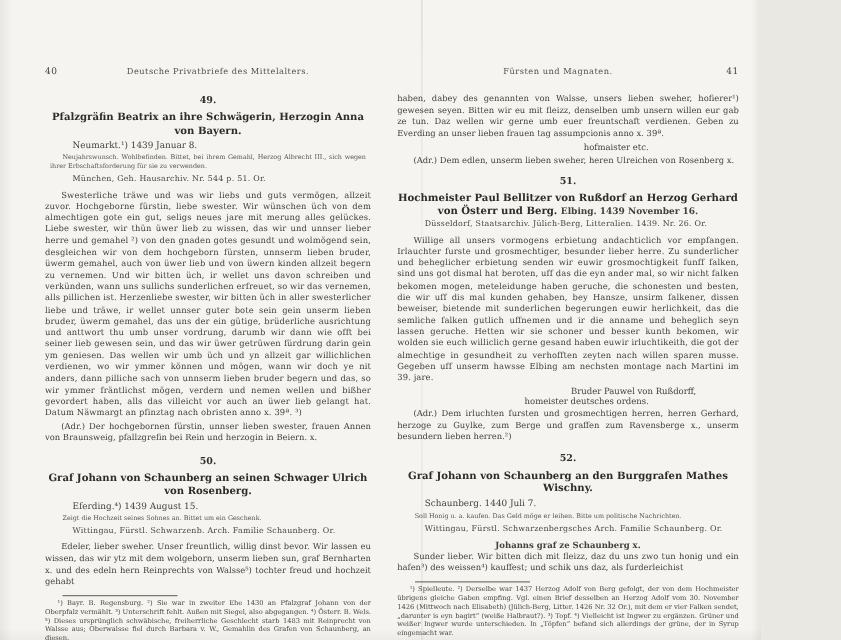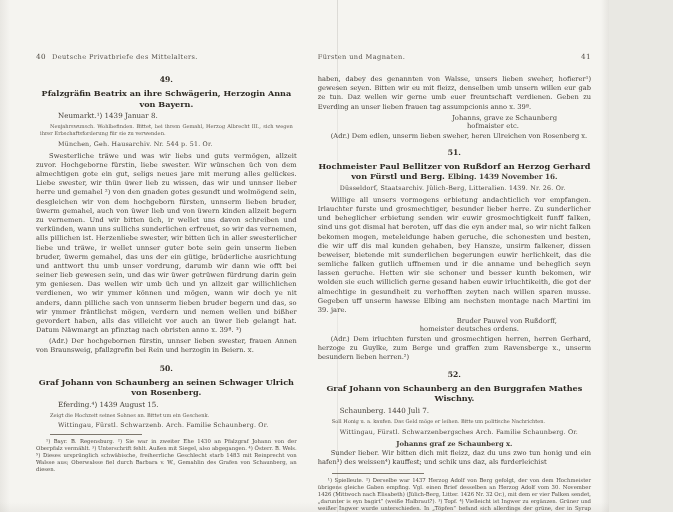--- a/index.html
+++ b/index.html
@@ -27,21 +27,21 @@
   .pages{position:relative;display:flex;width:100%;height:100%;}
   .page{box-sizing:border-box;height:512px;}
   .page.left{width:337px;padding:13px 9px 6px 36px;}
   .page.right{width:336px;padding:13px 18px 6px 12px;}
 
   .running-head{
     display:flex;align-items:baseline;font-size:6.6px;letter-spacing:0.4px;
     color:#55504a;margin-bottom:14px;
   }
   .running-head .pageno{font-size:7.2px;color:#4a453e;}
-  .running-head .title{flex:1;text-align:left;margin-top:40px;}
+  .running-head .title{flex:1;text-align:center;margin-top:40px;}
   .page.left .running-head .pageno{margin-right:6px;}
   .page.right .running-head .pageno{margin-left:6px;}
 
   .letter-number{text-align:center;font-weight:bold;font-size:7.6px;color:#332e27;margin:7px 0 4px;}
   .heading{
     font-weight:bold;font-size:8.1px;line-height:1.3;text-align:center;
     color:#2f2b25;margin-bottom:2px;
   }
   .heading .plain{font-weight:bold;font-size:7.2px;color:#46413a;}
   .dateline{font-size:7.1px;color:#46413a;padding-left:22px;margin-bottom:3px;}
@@ -89,43 +89,43 @@
         <div class="body-par sp">Swesterliche träwe und was wir liebs und guts vermögen, allzeit zuvor. Hochgeborne fürstin, liebe swester. Wir wünschen üch von dem almechtigen gote ein gut, seligs neues jare mit merung alles gelückes. Liebe swester, wir thün üwer lieb zu wissen, das wir und unnser lieber herre und gemahel ²) von den gnaden gotes gesundt und wolmögend sein, desgleichen wir von dem hochgeborn fürsten, unnserm lieben bruder, üwerm gemahel, auch von üwer lieb und von üwern kinden allzeit begern zu vernemen. Und wir bitten üch, ir wellet uns davon schreiben und verkünden, wann uns sullichs sunderlichen erfreuet, so wir das vernemen, alls pillichen ist. Herzenliebe swester, wir bitten üch in aller swesterlicher liebe und träwe, ir wellet unnser guter bote sein gein unserm lieben bruder, üwerm gemahel, das uns der ein gütige, brüderliche ausrichtung und anttwort thu umb unser vordrung, darumb wir dann wie offt bei seiner lieb gewesen sein, und das wir üwer getrüwen fürdrung darin gein ym geniesen. Das wellen wir umb üch und yn allzeit gar willichlichen verdienen, wo wir ymmer können und mögen, wann wir doch ye nit anders, dann pilliche sach von unnserm lieben bruder begern und das, so wir ymmer fräntlichst mögen, verdern und nemen wellen und bißher gevordert haben, alls das villeicht vor auch an üwer lieb gelangt hat. Datum Näwmargt an pfinztag nach obristen anno x. 39ª. ³)</div>
         <div class="body-par address">(Adr.)  Der hochgebornen fürstin, unnser lieben swester, frauen Annen von Braunsweig, pfallzgrefin bei Rein und herzogin in Beiern. x.</div>
       </div>
 
       <div style="margin-top:8px;">
         <div class="letter-number">50.</div>
         <div class="heading">Graf Johann von Schaunberg an seinen Schwager Ulrich von Rosenberg.</div>
         <div class="dateline">Eferding.⁴)  1439 August 15.</div>
         <div class="regest">Zeigt die Hochzeit seines Sohnes an. Bittet um ein Geschenk.</div>
         <div class="archive">Wittingau, Fürstl. Schwarzenb. Arch.  Familie Schaunberg.  Or.</div>
+        <div class="body-par">Edeler, lieber sweher. Unser freuntlich, willig dinst bevor. Wir lassen eu wissen, das wir ytz mit dem wolgeborn, unserm lieben sun, graf Bernharten x. und des edeln hern Reinprechts von Walsse⁵) tochter freud und hochzeit gehabt</div>
       </div>
 
       <hr class="foot-rule">
       <div class="footnotes">¹) Bayr. B. Regensburg. ²) Sie war in zweiter Ehe 1430 an Pfalzgraf Johann von der Oberpfalz vermählt. ³) Unterschrift fehlt. Außen mit Siegel, also abgegangen. ⁴) Österr. B. Wels. ⁵) Dieses ursprünglich schwäbische, freiherrliche Geschlecht starb 1483 mit Reinprecht von Walsse aus; Oberwalsse fiel durch Barbara v. W., Gemahlin des Grafen von Schaunberg, an diesen.</div>
     </div>
 
     <div class="page right">
       <div class="running-head">
         <span class="title">Fürsten und Magnaten.</span>
         <span class="pageno">41</span>
       </div>
 
       <div>
         <div class="body-par" style="text-indent:0;">haben, dabey des genannten von Walsse, unsers lieben sweher, hofierer¹) gewesen seyen. Bitten wir eu mit fleizz, denselben umb unsern willen eur gab ze tun. Daz wellen wir gerne umb euer freuntschaft verdienen. Geben zu Everding an unser lieben frauen tag assumpcionis anno x. 39ª.</div>
-        <div class="sig l1">Johanns, grave ze Schaunberg</div>
         <div class="sig l2">hofmaister etc.</div>
         <div class="body-par address">(Adr.)  Dem edlen, unserm lieben sweher, heren Ulreichen von Rosenberg x.</div>
       </div>
 
       <div style="margin-top:5px;">
         <div class="letter-number">51.</div>
         <div class="heading">
-          <span>Hochmeister Paul Bellitzer von Rußdorf an Herzog Gerhard von Fürstl und Berg.</span>
+          <span>Hochmeister Paul Bellitzer von Rußdorf an Herzog Gerhard von Österr und Berg.</span>
           <span class="plain">Elbing.  1439 November 16.</span>
         </div>
         <div class="archive">Düsseldorf, Staatsarchiv.  Jülich-Berg, Litteralien.  1439.  Nr. 26.  Or.</div>
         <div class="body-par sp">Willige all unsers vormogens erbietung andachticlich vor empfangen. Irlauchter furste und grosmechtiger, besunder lieber herre. Zu sunderlicher und beheglicher erbietung senden wir euwir grosmochtigkeit funff falken, sind uns got dismal hat beroten, uff das die eyn ander mal, so wir nicht falken bekomen mogen, meteleidunge haben geruche, die schonesten und besten, die wir uff dis mal kunden gehaben, bey Hansze, unsirm falkener, dissen beweiser, bietende mit sunderlichen begerungen euwir herlichkeit, das die semliche falken gutlich uffnemen und ir die anname und beheglich seyn lassen geruche. Hetten wir sie schoner und besser kunth bekomen, wir wolden sie euch williclich gerne gesand haben euwir irluchtikeith, die got der almechtige in gesundheit zu verhofften zeyten nach willen sparen musse. Gegeben uff unserm hawsse Elbing am nechsten montage nach Martini im 39. jare.</div>
         <div class="sig l1">Bruder Pauwel von Rußdorff,</div>
         <div class="sig l2">homeister deutsches ordens.</div>
         <div class="body-par address">(Adr.)  Dem irluchten fursten und grosmechtigen herren, herren Gerhard, herzoge zu Guylke, zum Berge und graffen zum Ravensberge x., unserm besundern lieben herren.²)</div>
       </div>
 
       <div style="margin-top:6px;">

